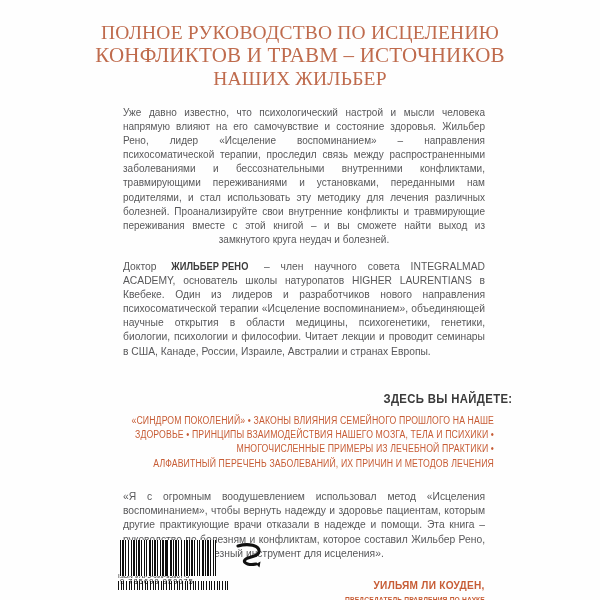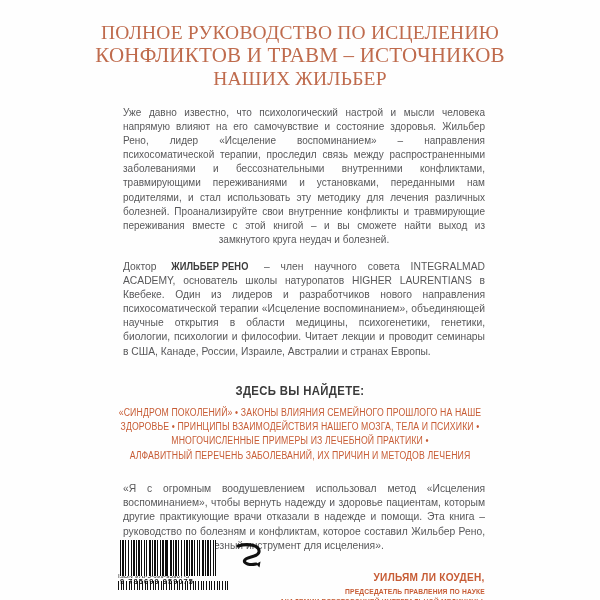--- a/index.html
+++ b/index.html
@@ -75,22 +75,22 @@
     font-weight: bold;
     color: #3c3c3c;
     letter-spacing: 0.1px;
     font-stretch: condensed;
     transform: scaleX(0.9);
     display: inline-block;
   }
 
   
   .find-block {
-    margin-top: 22px;
-    text-align: center;
+    margin-top: 30px;
+    text-align: right;
     padding: 0 72px;
   }
   .find-title {
     font-family: "Liberation Sans", sans-serif;
     font-weight: bold;
     font-size: 13.2px;
     color: #3a3a3a;
     letter-spacing: 0.4px;
     transform: scaleX(0.86);
     display: inline-block;
@@ -181,21 +181,20 @@
       repeating-linear-gradient(90deg,
         #111 0px, #111 1px, #fff 1px, #fff 2.6px,
         #111 2.6px, #111 4.2px, #fff 4.2px, #fff 5.2px,
         #111 5.2px, #111 6px, #fff 6px, #fff 8px);
   }
 
   .barcode-area {
     position: absolute;
     left: 120px;
     bottom: 14px;
-    font-weight: bold;
   }
   .ean-bars {
     height: 36px;
     width: 96px;
     background:
       repeating-linear-gradient(90deg,
         #0d0d0d 0px, #0d0d0d 1.1px, #ffffff 1.1px, #ffffff 2.3px,
         #0d0d0d 2.3px, #0d0d0d 4.1px, #ffffff 4.1px, #ffffff 5.0px,
         #0d0d0d 5.0px, #0d0d0d 5.9px, #ffffff 5.9px, #ffffff 7.8px,
         #0d0d0d 7.8px, #0d0d0d 9.4px, #ffffff 9.4px, #ffffff 10.6px);

